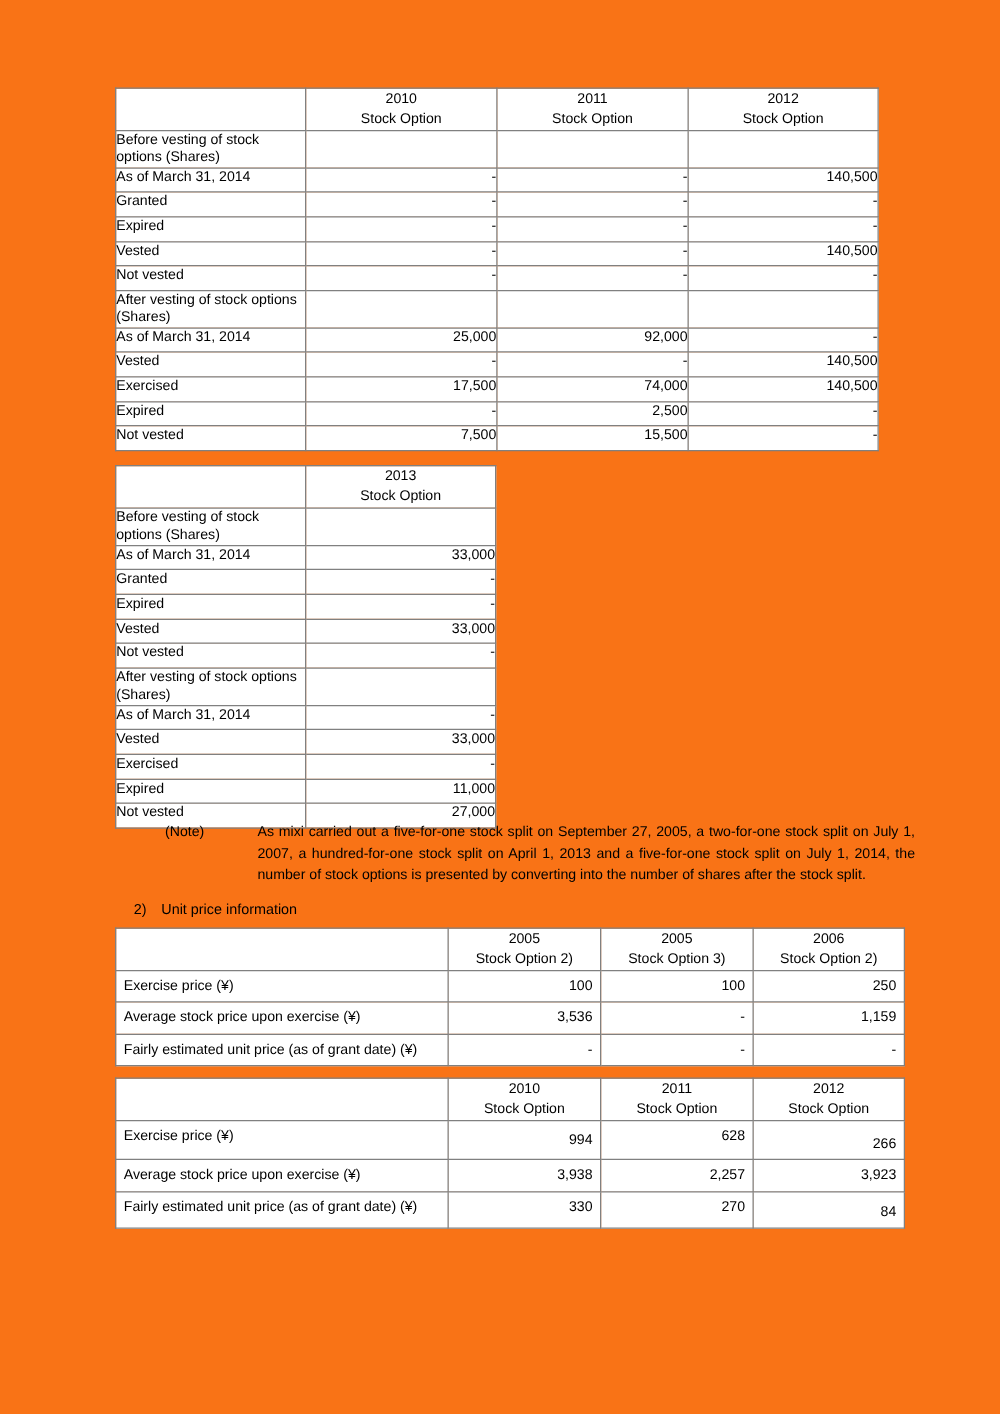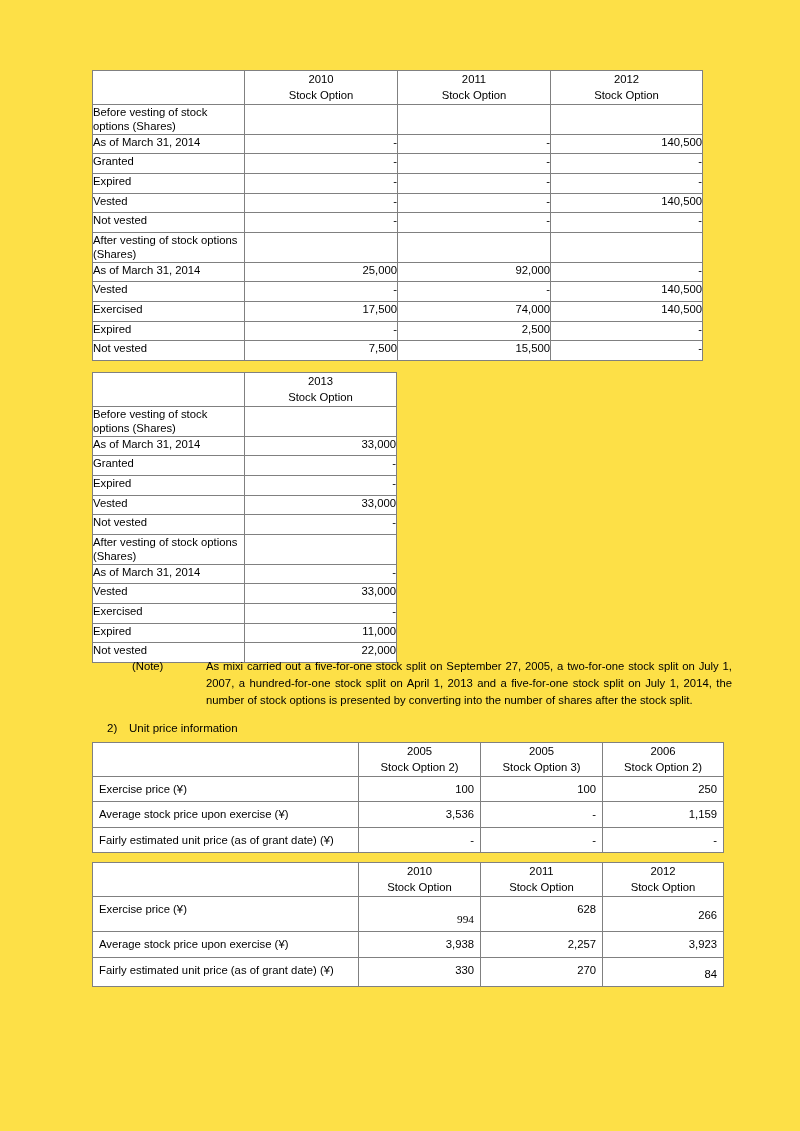--- a/index.html
+++ b/index.html
@@ -13,21 +13,21 @@
     position: relative;
     font-family: "Liberation Sans", sans-serif;
     color: #000000;
     -webkit-font-smoothing: antialiased;
   }
   .page {
     position: absolute;
     inset: 0;
     width: 800px;
     height: 1131px;
-    background: #fde047;
+    background: #f97316;
   }
 
   
   table.doc-table {
     border-collapse: collapse;
     table-layout: fixed;
     font-size: 11.3px;
     line-height: 1.28;
     color: #000;
   }
@@ -251,21 +251,21 @@
         <tr class="r-norm">
           <td class="lbl ind1">Exercised</td>
           <td class="num">-</td>
         </tr>
         <tr class="r-norm">
           <td class="lbl ind1">Expired</td>
           <td class="num">11,000</td>
         </tr>
         <tr class="r-norm">
           <td class="lbl ind1">Not vested</td>
-          <td class="num">22,000</td>
+          <td class="num">27,000</td>
         </tr>
       </tbody>
   </table>
 
   <div id="note" class="note-row">
     <div class="note-tag">(Note)</div>
     <div class="note-body">As mixi carried out a five-for-one stock split on September 27, 2005, a two-for-one stock split on July 1, 2007, a hundred-for-one stock split on April 1, 2013 and a five-for-one stock split on July 1, 2014, the number of stock options is presented by converting into the number of shares after the stock split.</div>
   </div>
 
   <div id="heading2">
@@ -340,21 +340,21 @@
             <span class="yr">2011</span>
             <span class="so">Stock Option</span>
           </td>
           <td class="hdr-cell">
             <span class="yr">2012</span>
             <span class="so">Stock Option</span>
           </td>
         </tr>
         <tr>
           <td class="lbl" style="padding: 5px 4px 5px 6px;">Exercise price (¥)</td>
-          <td class="num" style="padding: 15px 6px 5px 4px; font-family: Liberation Serif, serif;">994</td>
+          <td class="num" style="padding: 8px 6px 5px 4px;">994</td>
           <td class="num" style="padding: 5px 6px 5px 4px;">628</td>
           <td class="num" style="padding: 11px 6px 5px 4px;">266</td>
         </tr>
         <tr>
           <td class="lbl" style="padding: 5px 4px 5px 6px;">Average stock price upon exercise (¥)</td>
           <td class="num" style="padding: 5px 6px 5px 4px;">3,938</td>
           <td class="num" style="padding: 5px 6px 5px 4px; margin-top: 23px;">2,257</td>
           <td class="num" style="padding: 5px 6px 5px 4px;">3,923</td>
         </tr>
         <tr>

